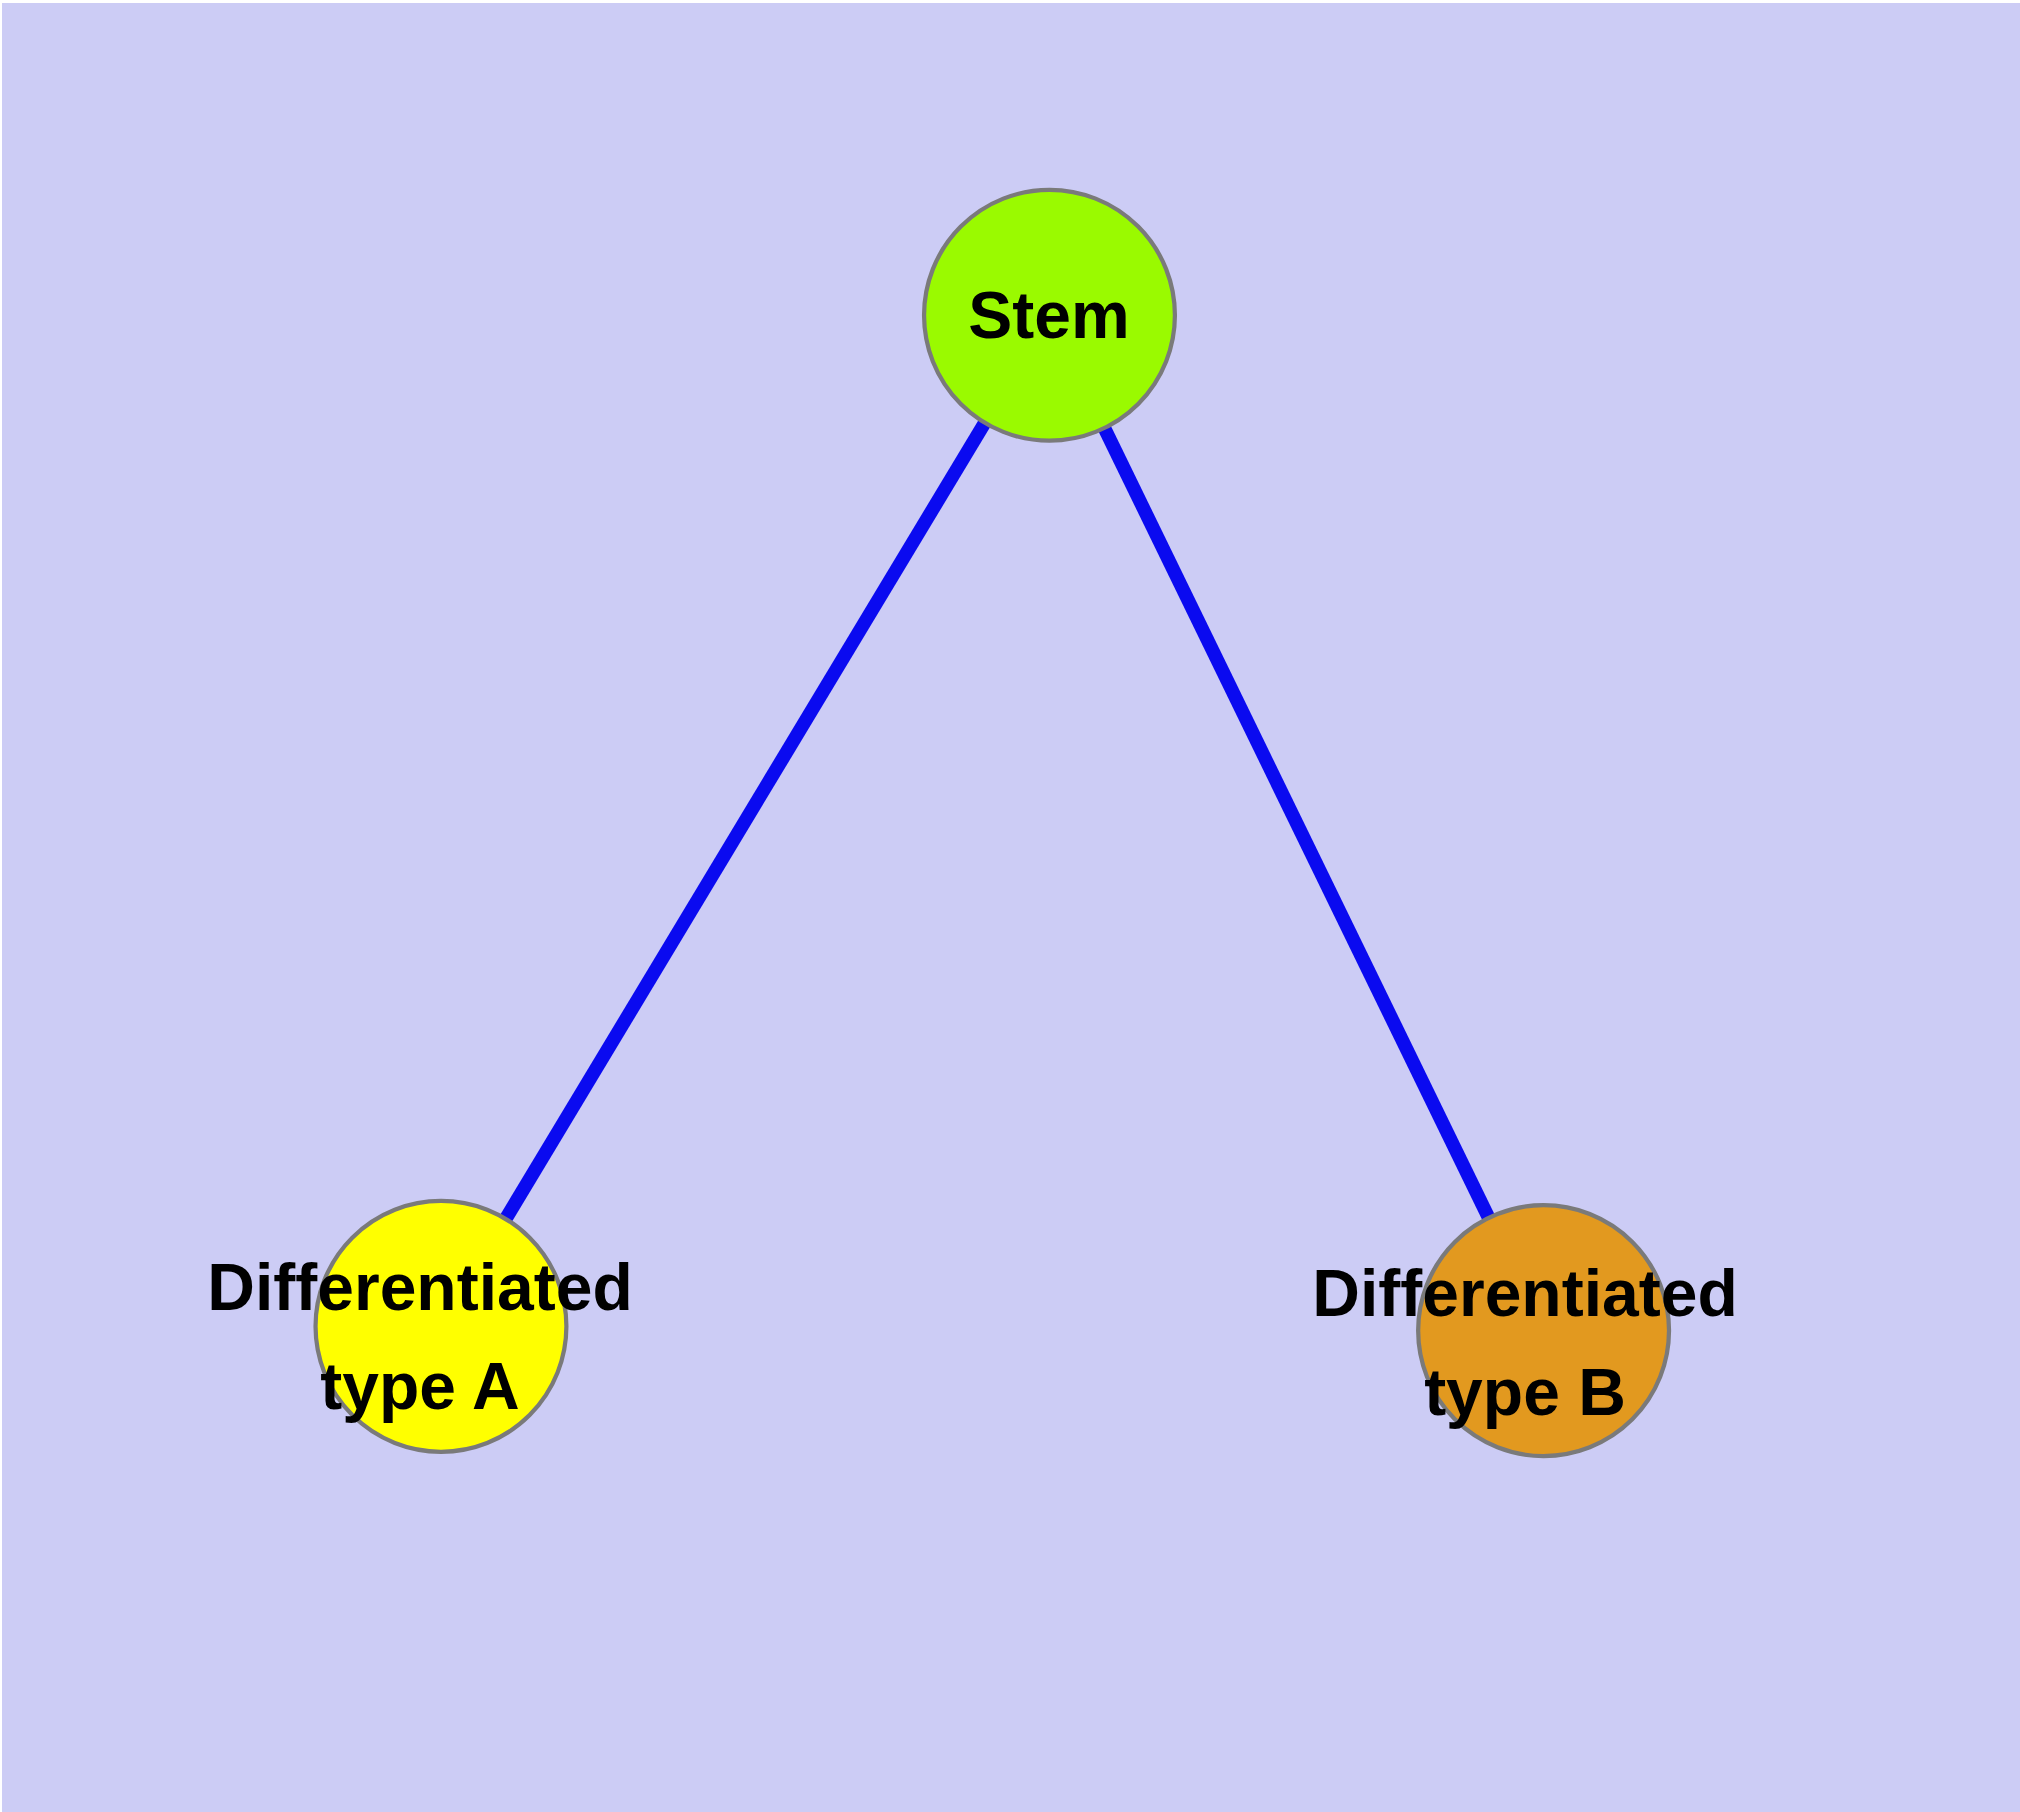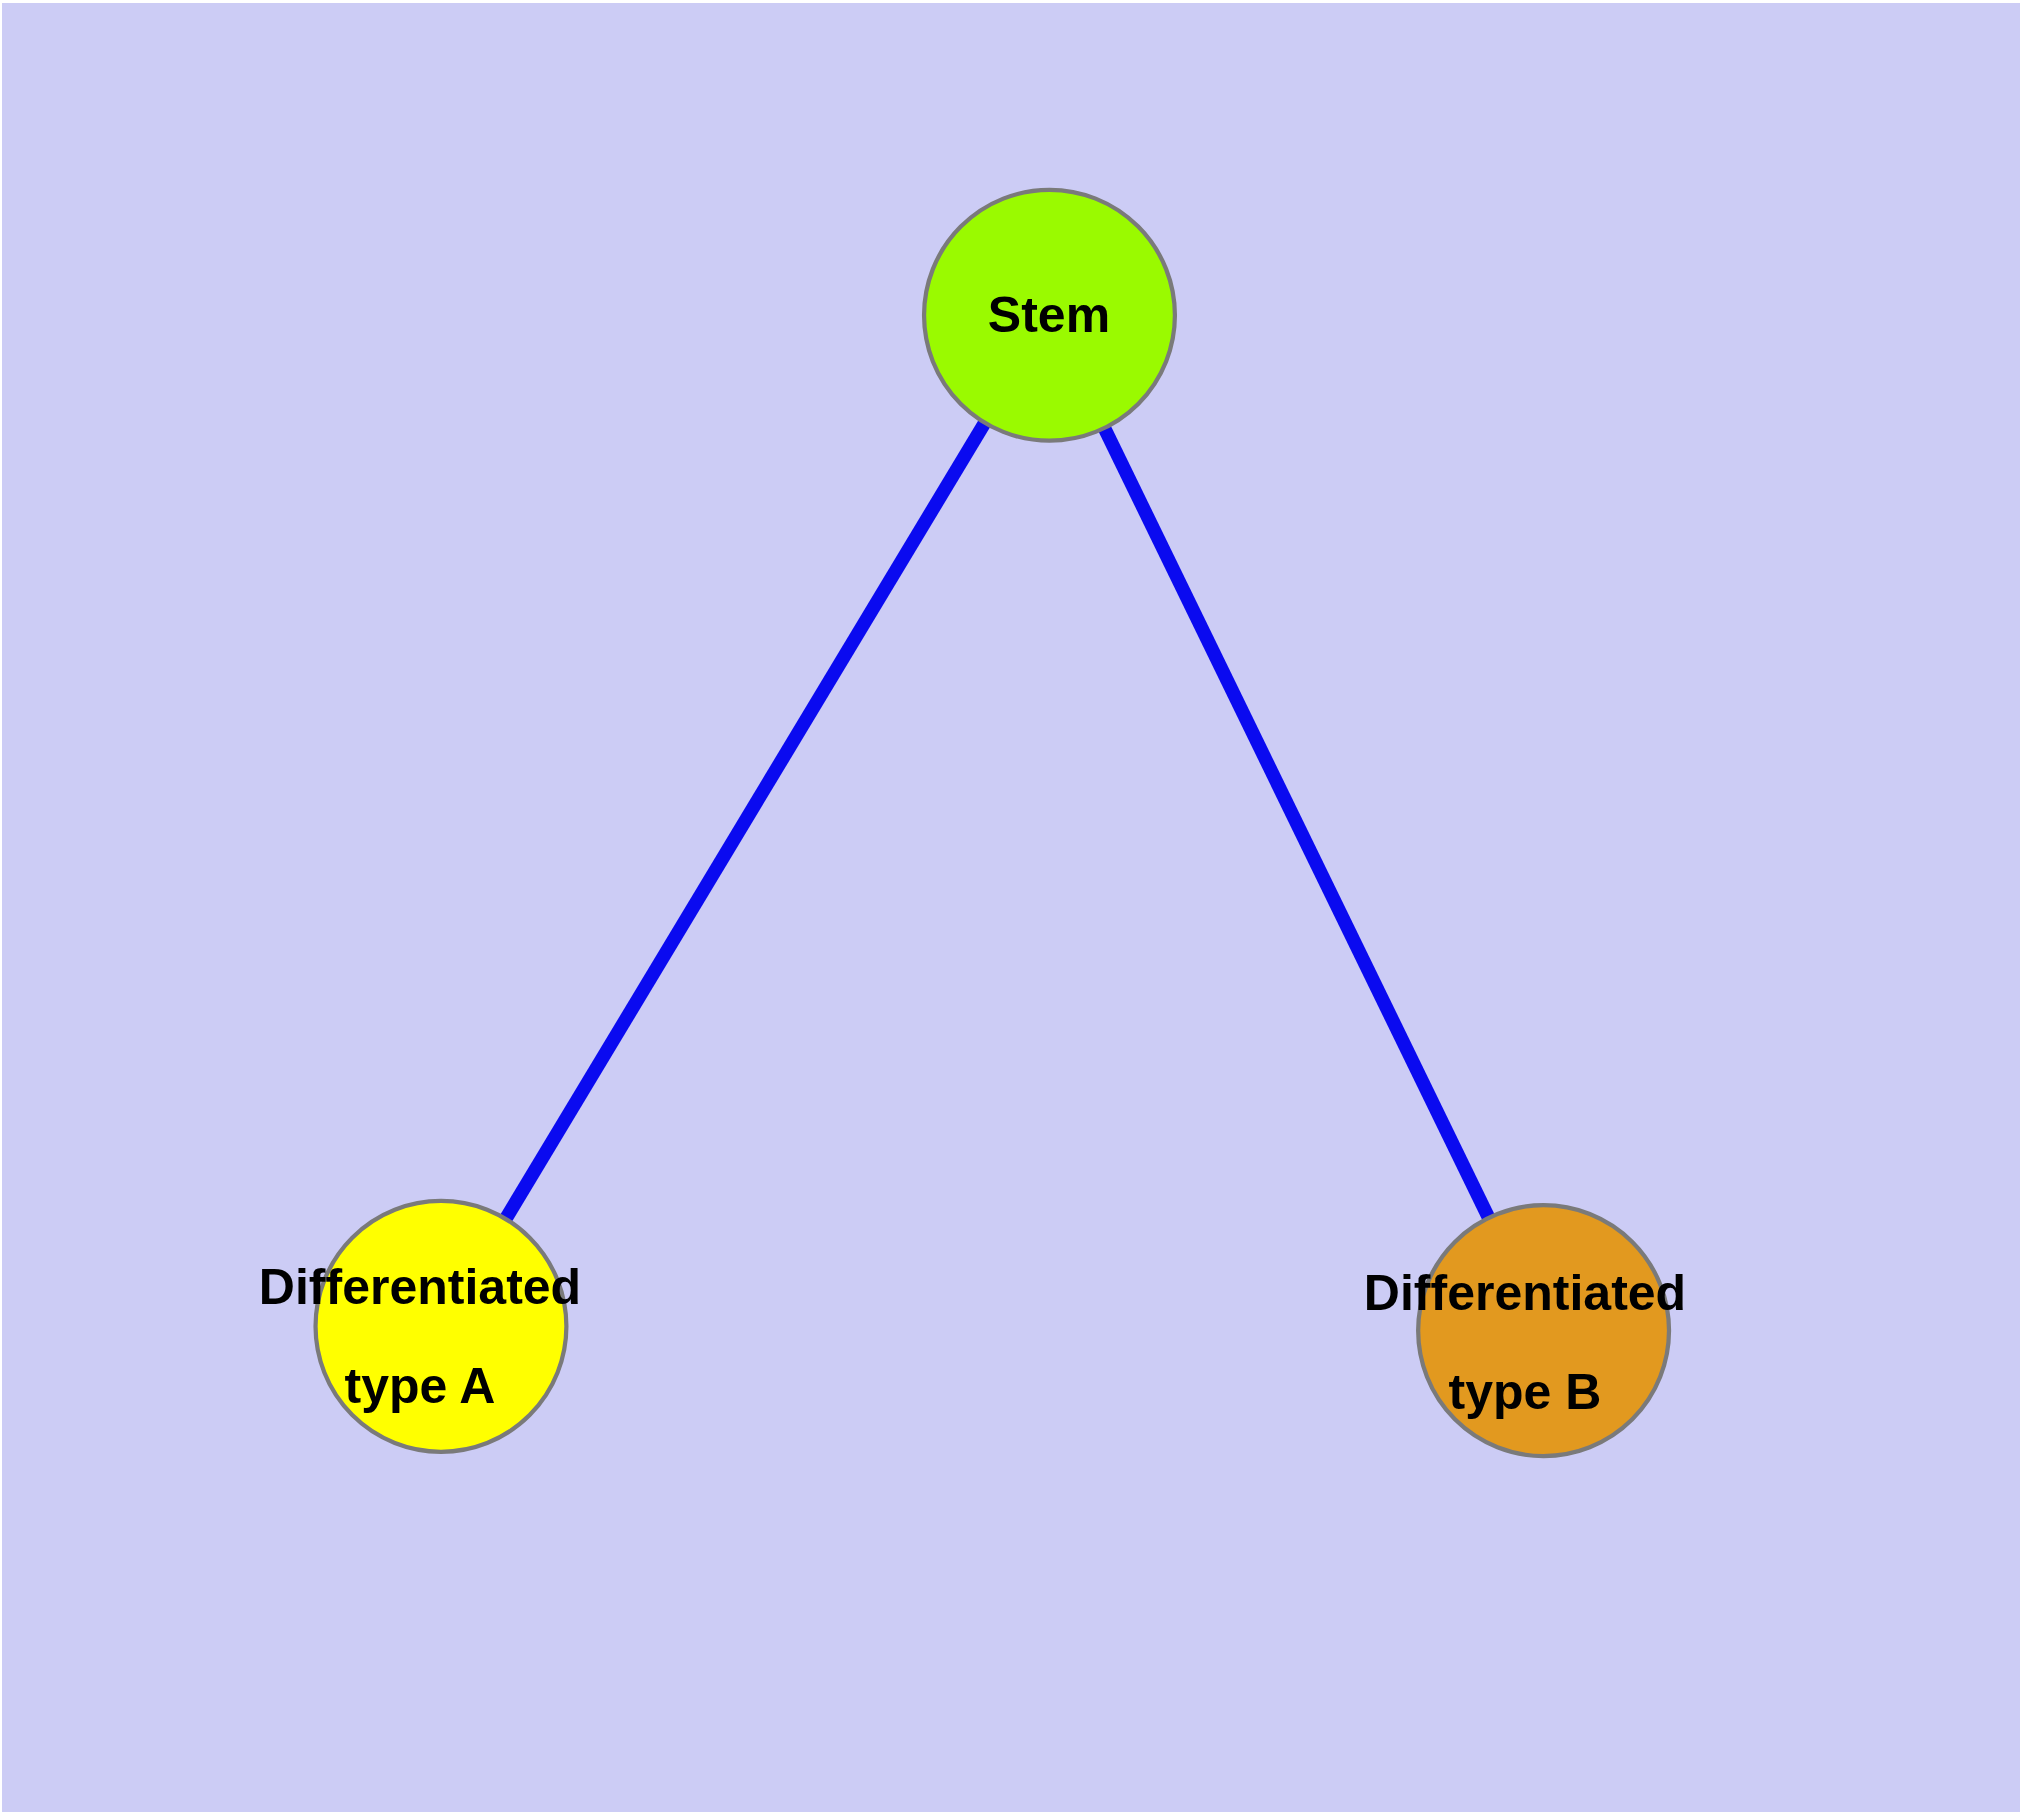--- a/index.html
+++ b/index.html
@@ -40,21 +40,21 @@
   }
   svg.graph circle {
     stroke: #7a7a7a;
     stroke-width: 5;
   }
   .node-label {
     position: absolute;
     transform: translate(-50%, -50%);
     color: #000000;
     font-weight: bold;
-    font-size: 50px;
+    font-size: 66px;
     line-height: 99px;
     white-space: pre-line;
     text-align: center;
     letter-spacing: 0px;
   }
   .label-stem   { left: 1049px; top: 315px; }
   .label-type-a { left: 420px;  top: 1337px; }
   .label-type-b { left: 1525px; top: 1343px; }
 </style>
 </head>

